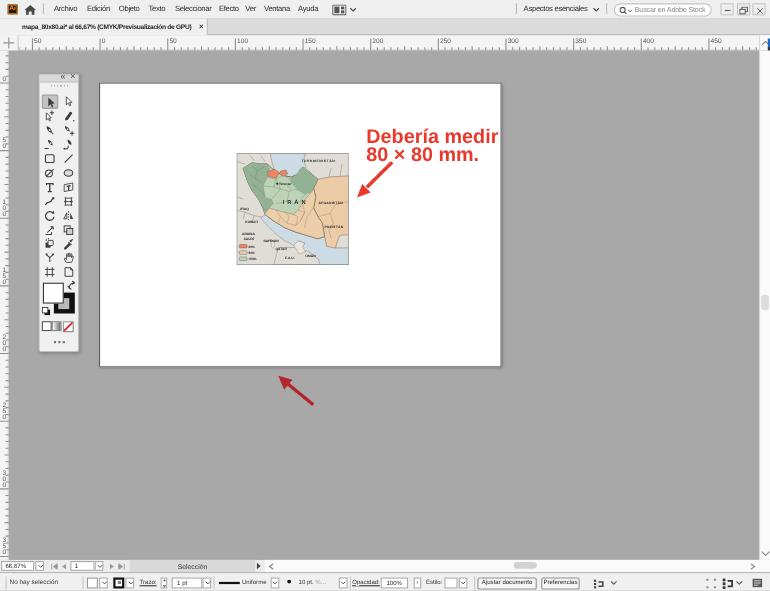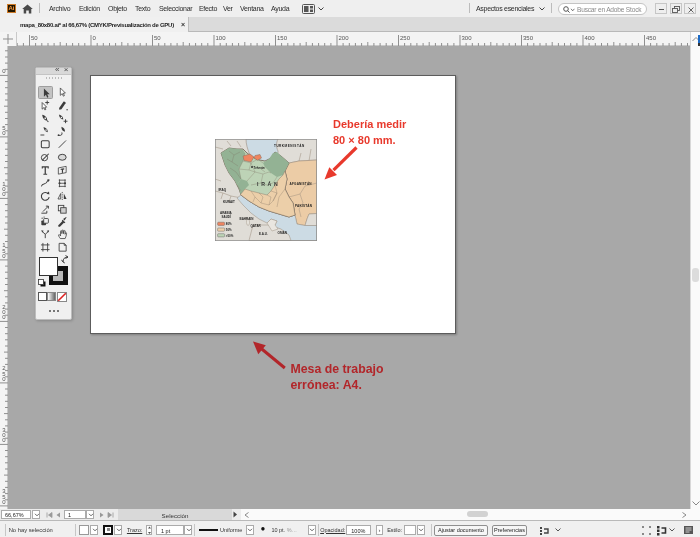--- a/index.html
+++ b/index.html
@@ -6,21 +6,21 @@
 .menubar { position:absolute; left:0; top:0; width:700px; height:17px; background:#efefef; font-size:7px; letter-spacing:-0.3px; color:#2b2b2b; }
 .tabbar { position:absolute; left:0; top:17px; width:700px; height:15px; background:#dbdbdb; border-bottom:1px solid #b9b9b9; }
 .tab { position:absolute; left:0; top:0; width:189px; height:15px; background:#f0f0f0; border-right:1px solid #bdbdbd; font-size:6px; letter-spacing:-0.27px; font-weight:bold; color:#1d1d1d; line-height:16px; padding-left:20px; }
 .tab .x { position:absolute; right:3px; top:0; font-weight:bold; color:#333; font-size:7px; letter-spacing:0; }
 .rulerrow { position:absolute; left:0; top:32px; width:700px; height:14px; background:#f4f4f4; border-bottom:1px solid #c9c9c9; }
 .corner { position:absolute; left:0; top:0; width:17px; height:14px; border-right:1px solid #c9c9c9; background:#f4f4f4; }
 .main { position:absolute; left:0; top:46px; width:700px; height:463px; background:#a8a8a8; }
 .vruler { position:absolute; left:0; top:0; width:8px; height:463px; background:#f4f4f4; border-right:1px solid #c9c9c9; }
 .artboard { position:absolute; left:90px; top:29px; width:366px; height:259px; background:#fff; border:1px solid #5c5c5c; box-shadow:1px 1px 2px rgba(0,0,0,0.25); }
 .mapimg { position:absolute; left:214.5px; top:92.5px; }
-.ann1 { position:absolute; left:333px; top:71px; color:#e8392c; font-size:11px; font-weight:bold; line-height:15.5px; }
+.ann1 { position:absolute; left:333px; top:71px; color:#e8392c; font-size:18px; font-weight:bold; line-height:15.5px; }
 .ann2 { position:absolute; left:290.5px; top:316px; color:#b2262a; font-size:12.3px; font-weight:bold; line-height:15.5px; }
 .toolpanel { position:absolute; left:34.5px; top:21px; width:37px; height:253px; background:#f0f0f0; border:1px solid #bdbdbd; border-radius:2px; box-shadow:1px 1px 3px rgba(0,0,0,0.2); }
 .tp-title { position:absolute; left:0; top:0; width:100%; height:7px; background:#d8d8d8; border-bottom:1px solid #c4c4c4; }
 .tp-coll { position:absolute; right:11px; top:-3px; font-size:8px; color:#444; }
 .tp-x { position:absolute; right:2px; top:-3px; font-size:8px; color:#444; }
 .tp-grip { position:absolute; left:10px; top:9px; width:16px; height:2px; background:repeating-linear-gradient(90deg,#bbb 0,#bbb 1px,transparent 1px,transparent 3px); }
 .tcell { position:absolute; width:15px; height:12.9px; }
 .tcell.tsel { background:#c3c3c3; border:1px solid #9e9e9e; border-radius:1.5px; }
 .vsb { position:absolute; left:690px; top:0; width:10px; height:463px; background:#fafafa; border-left:1px solid #d8d8d8; }
 .vsb-thumb { position:absolute; left:1px; top:222px; width:7px; height:14px; background:#dcdcdc; border-radius:3px; }
@@ -303,21 +303,20 @@
 <rect x="2.6" y="94.7" width="7" height="3.2" rx="0.8" fill="#bdd3b6" stroke="#555" stroke-width="0.4"></rect>
 <g font-family="Liberation Sans, sans-serif" font-size="2.9" fill="#1e1e1e" font-weight="bold">
 <text x="10.8" y="86">80%</text>
           <text x="10.8" y="91.8">50%</text>
           <text x="10.8" y="97.5">&gt;50%</text>
 </g>
 </g>
 <rect x="0.35" y="0.35" width="101.3" height="101.3" fill="none" stroke="#8a8a8a" stroke-width="0.7"></rect>
 </svg>
   <div class="ann1">Debería medir<br>80 × 80 mm.</div>
-  <div class="ann2">Mesa de trabajo<br>errónea: A4.</div>
   <svg width="700" height="459" style="position:absolute;left:0;top:0;pointer-events:none">
     <path d="M356.5 101.5 L333.5 124.2" stroke="#e8392c" stroke-width="3.2"></path>
     <path d="M324.5 133.5 L329.3 121.2 L337.0 128.9 Z" fill="#e8392c"></path>
     <path d="M284.8 322 L261.8 303" stroke="#b2262a" stroke-width="3"></path>
     <path d="M253 295.5 L265.8 299.2 L258.3 308.3 Z" fill="#b2262a"></path>
   </svg>
   <div class="toolpanel">
       <div class="tp-title">
         <span class="tp-coll">«</span>
         <span class="tp-x">×</span>

